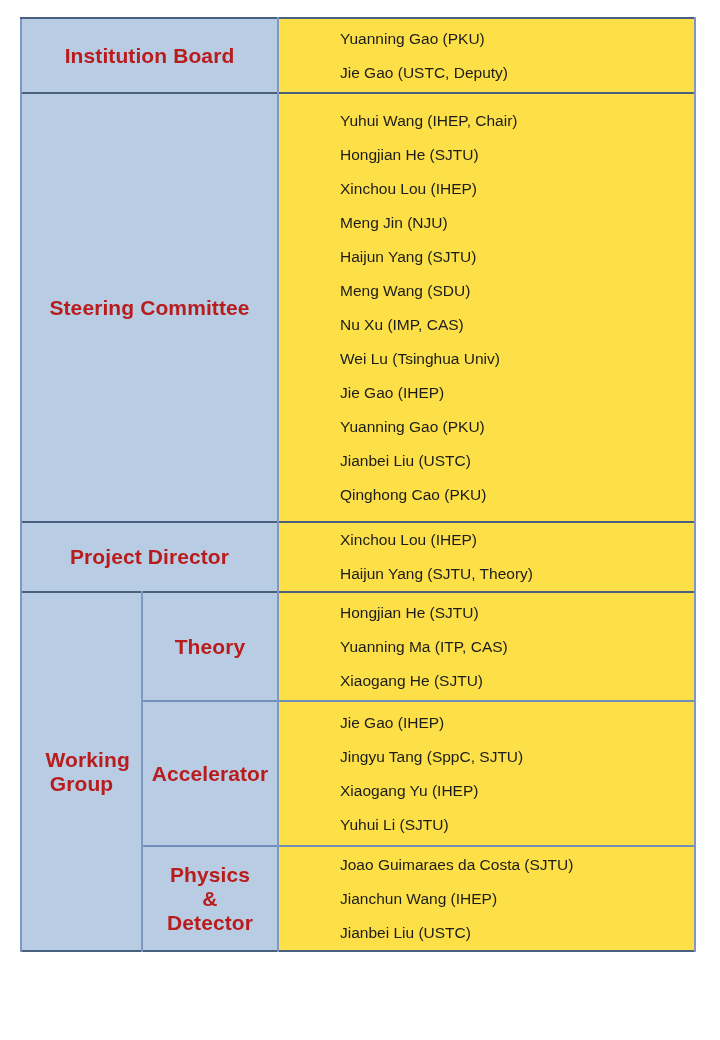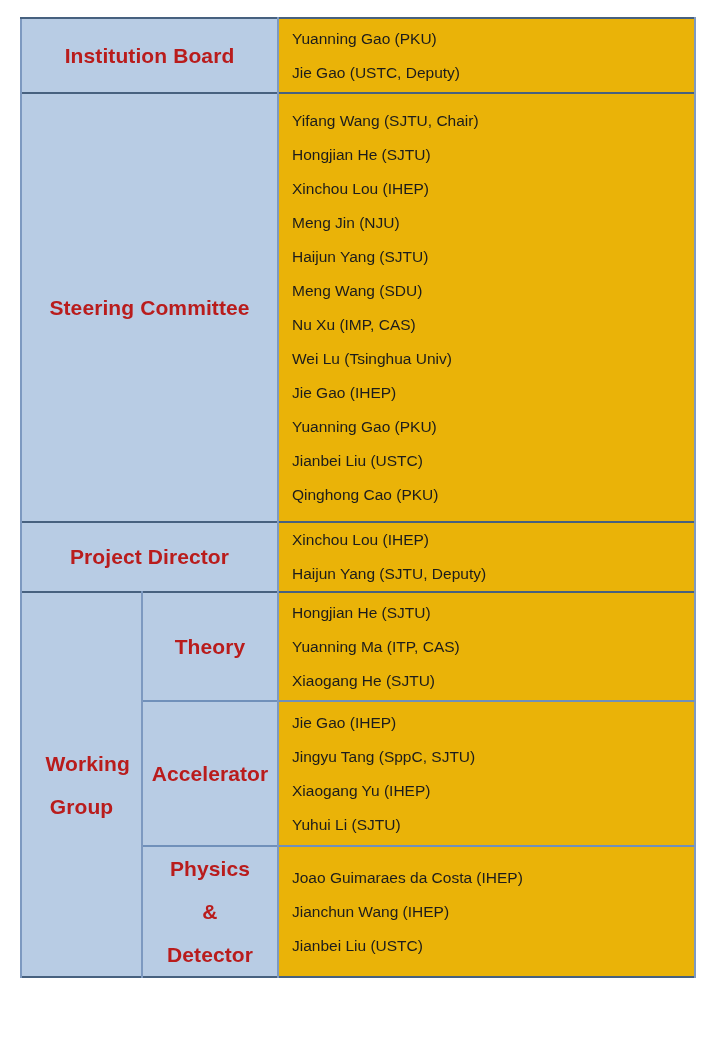--- a/index.html
+++ b/index.html
@@ -34,37 +34,37 @@
   tr.sub   > td { border-top: 2px solid #7090ba; }
 
   td.label {
     background: #b8cce4;
     text-align: center;
     font-weight: bold;
     font-size: 21px;
     color: #b91c1c;
     letter-spacing: 0.1px;
   }
-  td.names { background: #eab308; }
+  td.names { background: #fde047; padding-left: 48px; }
   .names-inner {
     display: flex;
     flex-direction: column;
     justify-content: center;
     height: 100%;
     padding-left: 13px;
   }
   .member {
     font-size: 15.5px;
     line-height: 34px;
     color: #1c1c1c;
     white-space: nowrap;
   }
   .wrap-label {
     display: inline-block;
-    line-height: 43px;
+    line-height: 24px;
   }
   .wrap-narrow  { width: 72px; }
   .wrap-medium  { width: 90px; }
 
   
   tr.r1  > td { height: 73px; }
   tr.r2  > td { height: 427px; }
   tr.r3  > td { height: 68px; }
   tr.r4a > td { height: 107px; }
   tr.r4b > td { height: 143px; }
@@ -89,42 +89,42 @@
           <div class="member">Yuanning Gao (PKU)</div>
           <div class="member">Jie Gao (USTC, Deputy)</div>
         </div>
       </td>
     </tr>
 
     <tr class="r2 major">
       <td class="label" colspan="2">Steering Committee</td>
       <td class="names">
         <div class="names-inner">
-          <div class="member">Yifang Wang (SJTU, Chair)</div>
+          <div class="member">Yuhui Wang (IHEP, Chair)</div>
           <div class="member">Hongjian He (SJTU)</div>
           <div class="member">Xinchou Lou (IHEP)</div>
           <div class="member">Meng Jin (NJU)</div>
           <div class="member">Haijun Yang (SJTU)</div>
           <div class="member">Meng Wang (SDU)</div>
           <div class="member">Nu Xu (IMP, CAS)</div>
           <div class="member">Wei Lu (Tsinghua Univ)</div>
           <div class="member">Jie Gao (IHEP)</div>
           <div class="member">Yuanning Gao (PKU)</div>
           <div class="member">Jianbei Liu (USTC)</div>
           <div class="member">Qinghong Cao (PKU)</div>
         </div>
       </td>
     </tr>
 
     <tr class="r3 major">
       <td class="label" colspan="2">Project Director</td>
       <td class="names">
         <div class="names-inner">
           <div class="member">Xinchou Lou (IHEP)</div>
-          <div class="member">Haijun Yang (SJTU, Deputy)</div>
+          <div class="member">Haijun Yang (SJTU, Theory)</div>
         </div>
       </td>
     </tr>
 
     <tr class="r4a major">
       <td class="label" rowspan="3">
         <span class="wrap-label wrap-narrow">Working Group</span>
       </td>
       <td class="label">Theory</td>
       <td class="names">
@@ -147,21 +147,21 @@
         </div>
       </td>
     </tr>
 
     <tr class="r4c sub">
       <td class="label">
         <span class="wrap-label wrap-medium">Physics &amp; Detector</span>
       </td>
       <td class="names">
         <div class="names-inner">
-          <div class="member">Joao Guimaraes da Costa (IHEP)</div>
+          <div class="member">Joao Guimaraes da Costa (SJTU)</div>
           <div class="member">Jianchun Wang (IHEP)</div>
           <div class="member">Jianbei Liu (USTC)</div>
         </div>
       </td>
     </tr>
   </tbody>
     </table>
 </div>
 
 </body></html>

